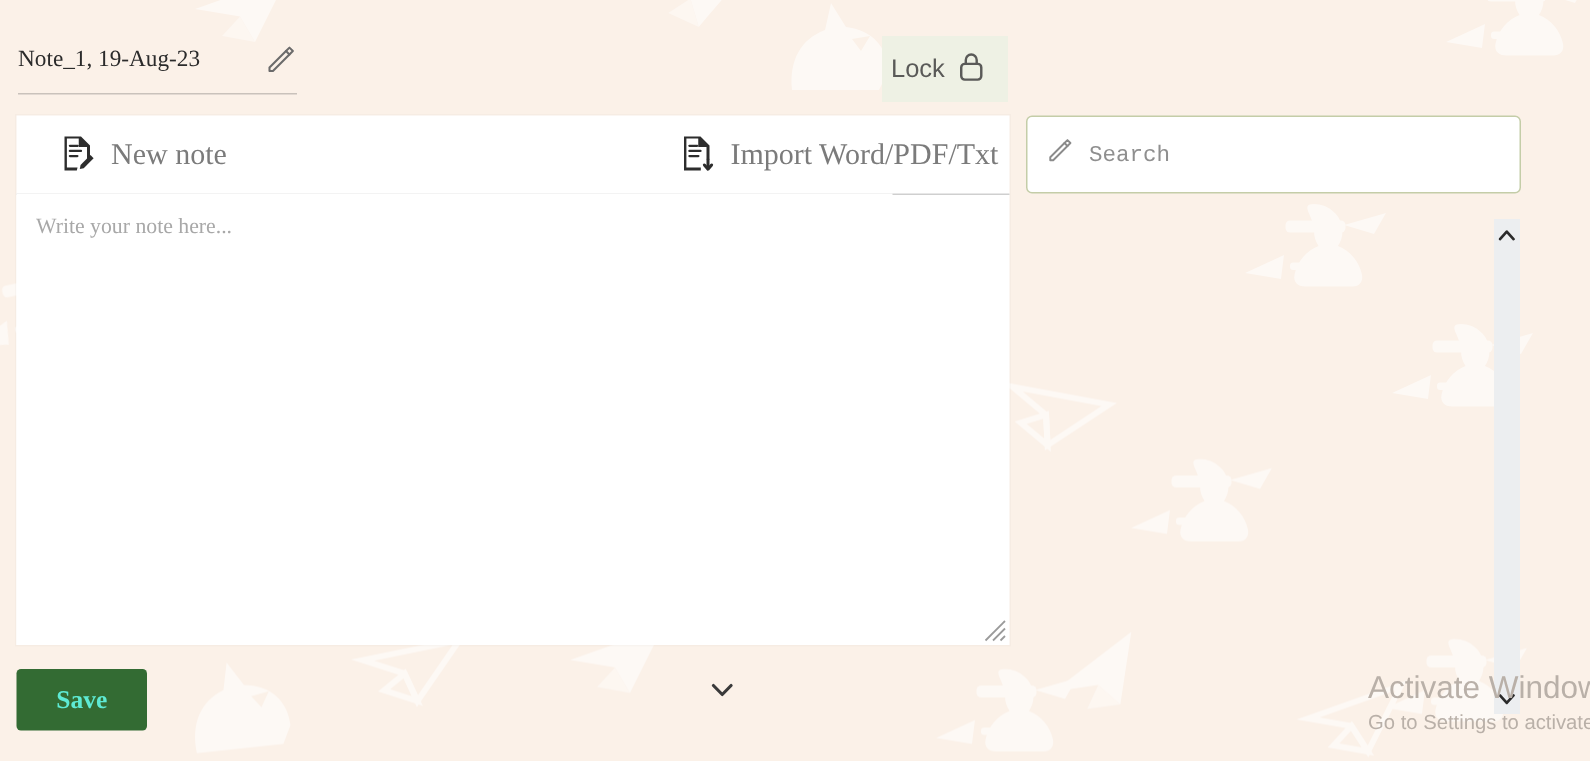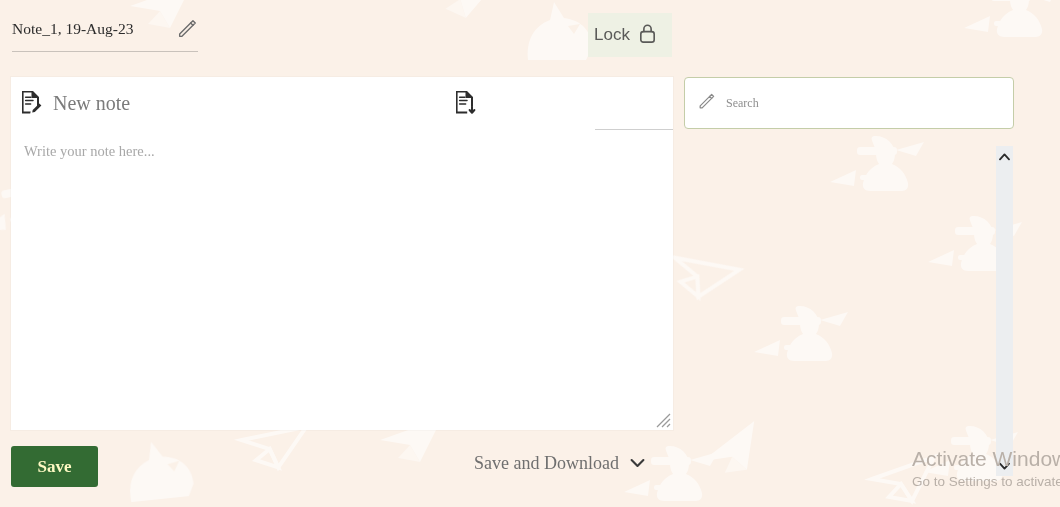--- a/index.html
+++ b/index.html
@@ -19,21 +19,21 @@
   #bg-pattern {
     position: absolute;
     inset: 0;
     z-index: 0;
     pointer-events: none;
   }
 
   
   #header {
     position: absolute;
-    top: 4px; left: 0; right: 0;
+    top: 15px; left: 0; right: 0;
     height: 62px;
     z-index: 2;
   }
   #note-title-wrap {
     position: absolute;
     left: 12px;
     top: 14px;
     width: 186px;
     display: flex;
     align-items: center;
@@ -90,21 +90,21 @@
     top: 0;
     height: 52px;
     display: flex;
     align-items: center;
     gap: 10px;
     cursor: pointer;
     background: transparent;
     border: none;
     padding: 0;
   }
-  #new-note-btn { left: 8px; }
+  #new-note-btn { left: 29px; }
   #import-btn   { left: 442px; }
   .tool-label {
     font-family: "Liberation Serif", serif;
     font-size: 20px;
     color: #7b7b7b;
     white-space: nowrap;
   }
   #note-textarea {
     position: absolute;
     left: 0; top: 52px;
@@ -145,22 +145,22 @@
     align-items: center;
     padding: 0 12px;
     gap: 8px;
     z-index: 2;
   }
   #search-input {
     flex: 1;
     border: none;
     outline: none;
     background: transparent;
-    font-family: Liberation Serif, serif;
-    font-size: 12px;
+    font-family: Liberation Mono, monospace;
+    font-size: 15px;
     color: #4c1d95;
     height: 100%;
   }
   #search-input::placeholder { color: #8f8f8f; }
 
   
   #results-scrollbar {
     position: absolute;
     left: 996px;
     top: 146px;
@@ -186,21 +186,21 @@
   
   #save-button {
     position: absolute;
     left: 11px;
     top: 446px;
     width: 87px;
     height: 41px;
     background: #336b33;
     border: none;
     border-radius: 3px;
-    color: #fef9c3;
+    color: #5eead4;
     font-family: "Liberation Serif", serif;
     font-size: 17px;
     font-weight: bold;
     cursor: pointer;
     z-index: 2;
   }
   #save-download-btn {
     position: absolute;
     left: 474px;
     top: 453px;
@@ -335,20 +335,21 @@
       <span>
         <svg width="24" height="26" viewBox="0 0 24 26" fill="none">
           <path d="M3 2 h11 l6 6 v9.5 h-2 V9 h-5.5 V3.4 H4.6 v19.2 h9.6 v2 H3 Z" fill="#2d2d2d"></path>
           <path d="M6.6 8.2 h5.2" stroke="#2d2d2d" stroke-width="1.5" stroke-linecap="round"></path>
           <path d="M6.6 11.6 h7.4" stroke="#2d2d2d" stroke-width="1.5" stroke-linecap="round"></path>
           <path d="M6.6 15 h6" stroke="#2d2d2d" stroke-width="1.5" stroke-linecap="round"></path>
           <path d="M19 17.5 v5.2" stroke="#2d2d2d" stroke-width="2" stroke-linecap="round"></path>
           <path d="M16.6 21 L19 23.8 L21.4 21" fill="none" stroke="#2d2d2d" stroke-width="2" stroke-linecap="round" stroke-linejoin="round"></path>
         </svg>
       </span>
+      <span class="tool-label">Import Word/PDF/Txt</span>
     </button>
   </div>
 
   <textarea id="note-textarea" placeholder="Write your note here..." style=""></textarea>
 
   <svg id="resize-grip" width="18" height="18" viewBox="0 0 18 18">
     <g stroke="#9a9a9a" stroke-width="1.2">
       <path d="M17 4 L4 17"></path>
       <path d="M17 9 L9 17"></path>
       <path d="M17 14 L14 17"></path>
@@ -375,21 +376,20 @@
   <div class="sb-arrow" id="sb-arrow-down">
     <svg width="11" height="8" viewBox="0 0 11 8">
       <path d="M1 1.6 L5.5 6.6 L10 1.6" fill="none" stroke="#2b2b2b" stroke-width="1.8" stroke-linecap="round" stroke-linejoin="round"></path>
     </svg>
   </div>
 </div>
 
 <button id="save-button">Save</button>
 
 <button id="save-download-btn">
-  <span id="save-download-label">Save and Download</span>
   <span>
     <svg width="15" height="10" viewBox="0 0 15 10">
       <path d="M1.6 2 L7.5 8 L13.4 2" fill="none" stroke="#3a3a3a" stroke-width="2.1" stroke-linecap="round" stroke-linejoin="round"></path>
     </svg>
   </span>
 </button>
 
 <div id="activate-watermark">
   <div id="activate-title">Activate Windows</div>
   <div id="activate-subtitle">Go to Settings to activate Windows.</div>

